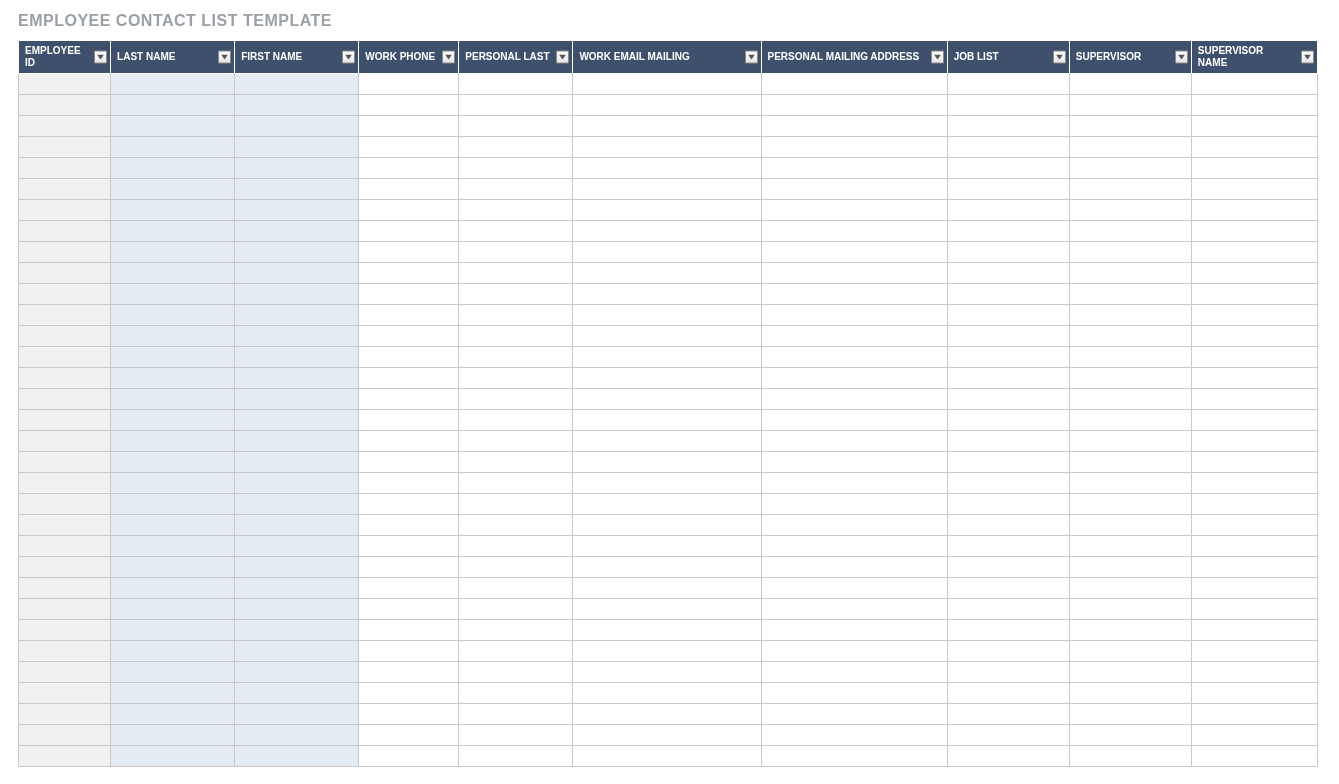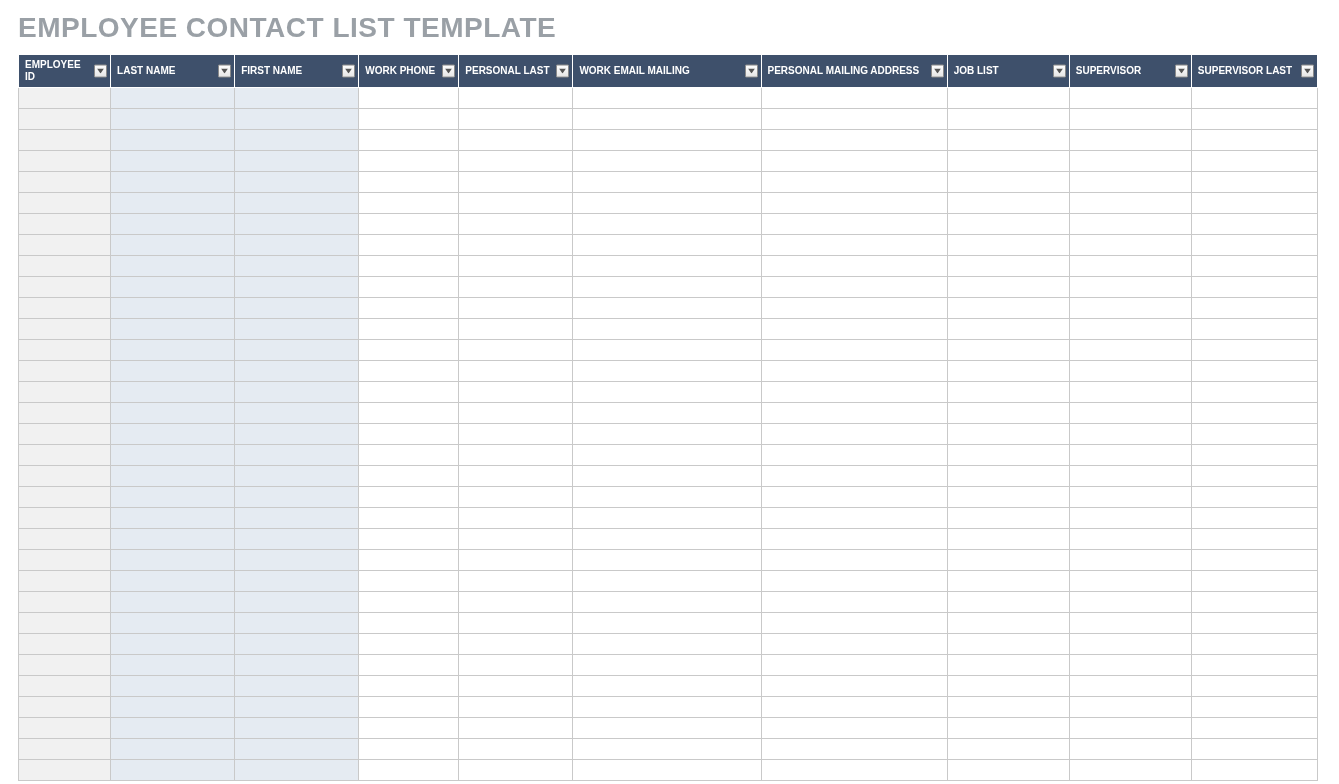--- a/index.html
+++ b/index.html
@@ -5,21 +5,21 @@
   * { box-sizing: border-box; }
   body {
     margin: 0;
     padding: 12px 18px;
     background: #ffffff;
     font-family: Arial, Helvetica, sans-serif;
     width: 1339px;
   }
   h1.title {
     margin: 0 0 10px 0;
-    font-size: 28px;
+    font-size: 16px;
     font-weight: 700;
     letter-spacing: 0.5px;
     color: #9aa0a6;
   }
   table.sheet {
     border-collapse: collapse;
     width: 1300px;
     table-layout: fixed;
   }
   table.sheet th {
@@ -156,21 +156,21 @@
       </th>
       <th>
         <span class="hdr-label">SUPERVISOR</span>
         <span class="filter-btn">
           <svg width="7" height="5" viewBox="0 0 7 5">
               <polygon points="0,0 7,0 3.5,5" fill="#555"></polygon>
             </svg>
         </span>
       </th>
       <th>
-        <span class="hdr-label">SUPERVISOR LAST</span>
+        <span class="hdr-label">SUPERVISOR NAME</span>
         <span class="filter-btn">
           <svg width="7" height="5" viewBox="0 0 7 5">
               <polygon points="0,0 7,0 3.5,5" fill="#555"></polygon>
             </svg>
         </span>
       </th>
     </tr>
   </thead>
   <tbody id="table-body">
       <tr>

